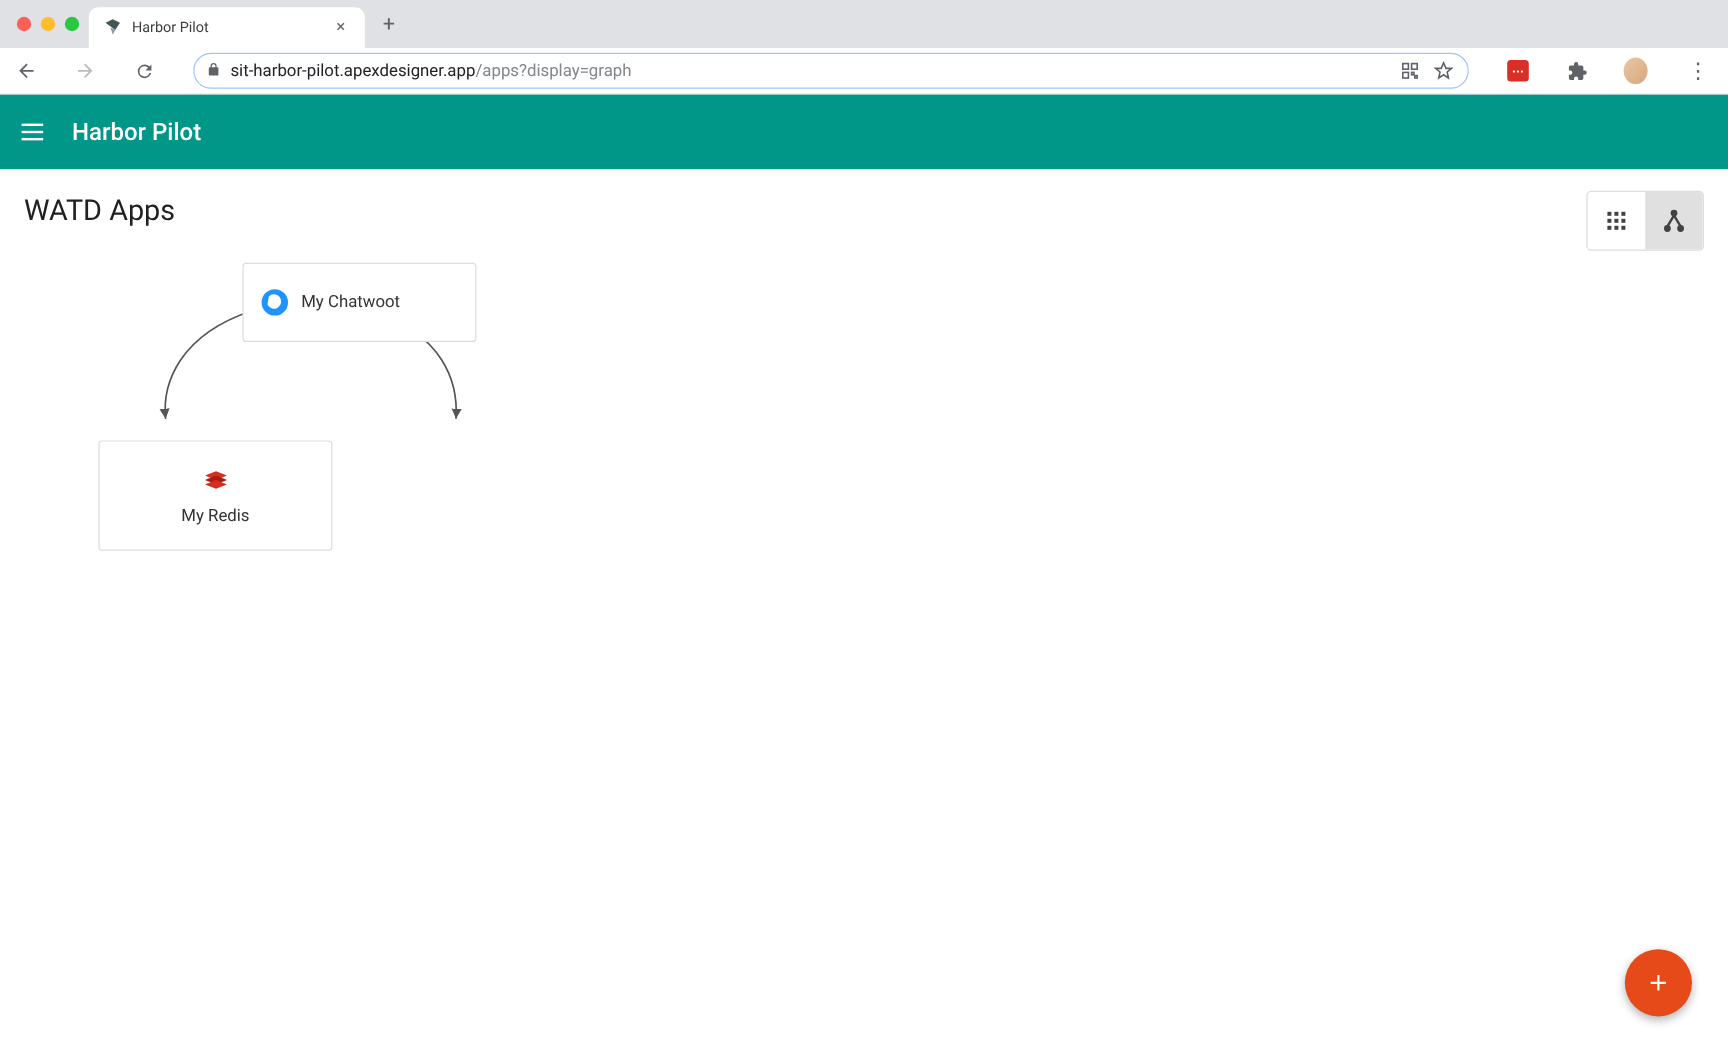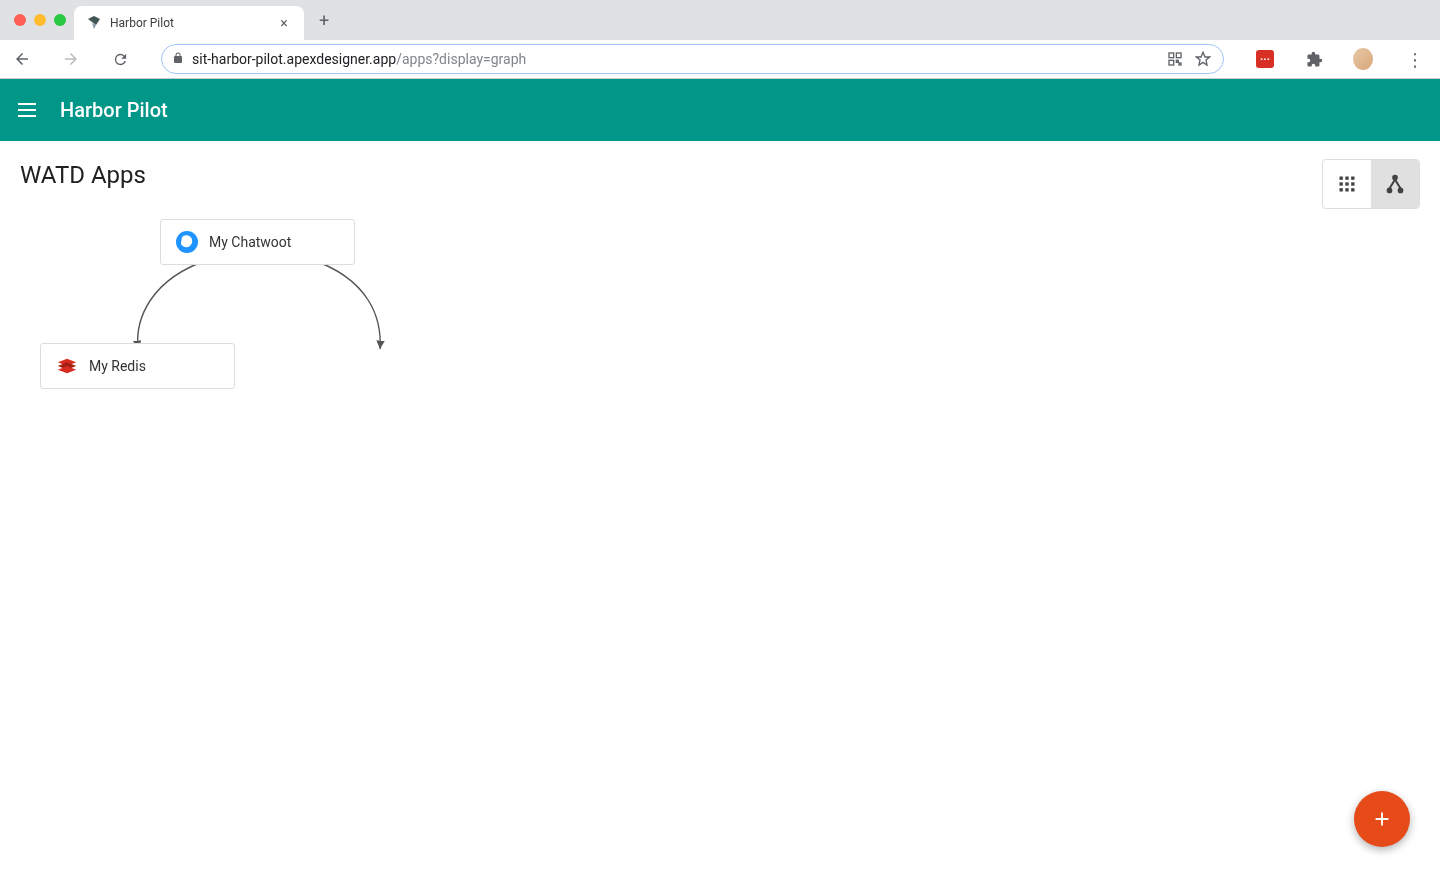--- a/index.html
+++ b/index.html
@@ -197,36 +197,37 @@
       top: 0; left: 0;
       width: 500px;
       height: 300px;
       pointer-events: none;
     }
     .node {
       position: absolute;
       background: #fff;
       border: 1px solid #ddd;
       border-radius: 3px;
-      padding: 10px 14px;
+      padding: 20px 14px;
       display: flex;
       align-items: center;
       gap: 10px;
       font-size: 14px;
       color: #333;
       min-width: 195px;
       cursor: pointer;
       box-shadow: 0 0 0 rgba(0,0,0,0);
+      margin-left: 42px;
     }
     .node-icon {
       width: 24px; height: 24px;
       display: flex; align-items: center; justify-content: center;
     }
     .node-chatwoot { top: 0; left: 140px; }
-    .node-redis { top: 124px; left: 20px; }
+    .node-redis { top: 148px; left: 20px; flex-direction: column; }
     .node-postgres { top: 136px; left: 262px; }
     
     .fab {
       position: absolute;
       right: 30px;
       bottom: 30px;
       width: 56px; height: 56px;
       border-radius: 50%;
       background: #e64a19;
       color: #fff;

